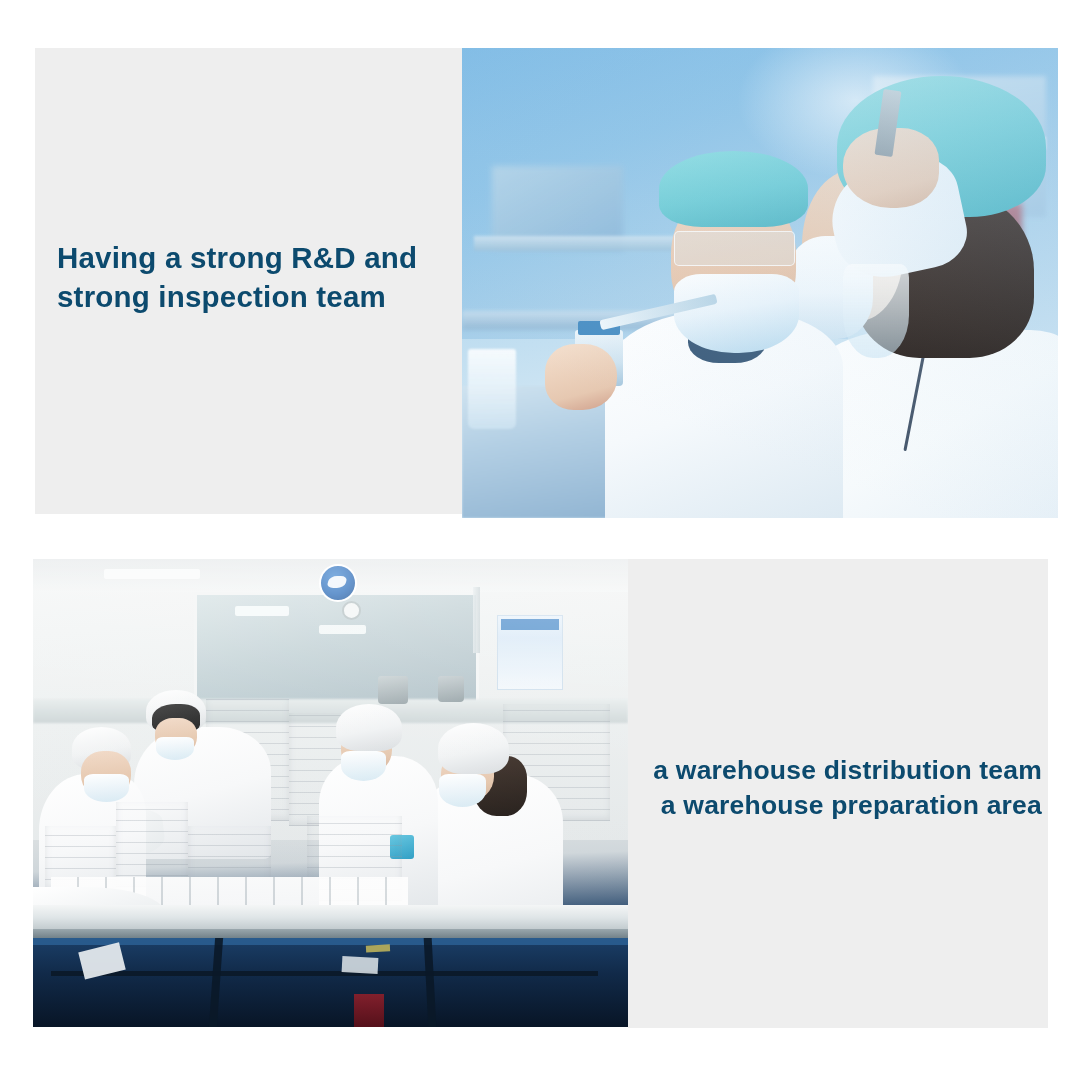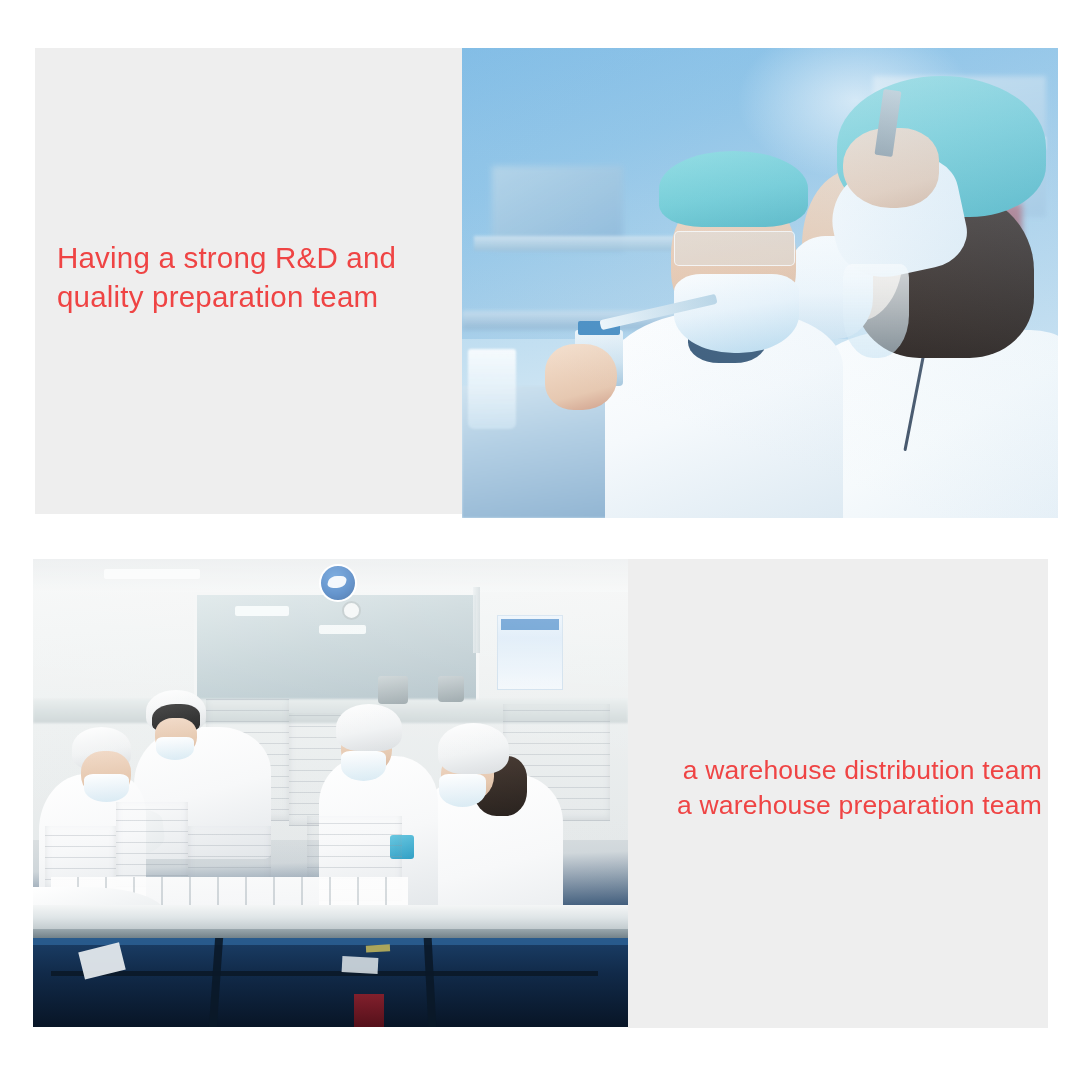--- a/index.html
+++ b/index.html
@@ -20,22 +20,22 @@
   .panel {
     position: absolute;
     background: #eeeeee;
   }
   .photo {
     position: absolute;
     overflow: hidden;
   }
   .caption {
     position: absolute;
-    color: #ef4444;
-    font-weight: 400;
+    color: #0c4a6e;
+    font-weight: 700;
     letter-spacing: 0.2px;
   }
   .caption .line {
     display: block;
     white-space: nowrap;
   }
 
   
   #top-caption-panel {
     left: 35px;  top: 48px;
@@ -453,21 +453,21 @@
     background: linear-gradient(185deg, rgba(255,255,255,.34) 0%, rgba(255,255,255,.06) 40%, rgba(0,0,0,0) 70%);
   }
 </style>
 </head>
 <body>
 
 <div class="panel" id="top-caption-panel"></div>
 
 <div class="caption" id="top-caption">
   <span class="line">Having a strong R&amp;D and</span>
-  <span class="line">quality preparation team</span>
+  <span class="line">strong inspection team</span>
 </div>
 
 <div class="photo" id="top-photo">
   <div class="tp" id="tp-wall"></div>
   <div class="tp" id="tp-cabinet"></div>
   <div class="tp" id="tp-shelf-a"></div>
   <div class="tp" id="tp-shelf-b"></div>
   <div class="tp" id="tp-rack"></div>
   <div class="tp" id="tp-rack-bar"></div>
   <div class="tp" id="tp-redbin"></div>
@@ -498,21 +498,21 @@
   <div class="tp" id="tp-hand2"></div>
   <div class="tp" id="tp-pipette"></div>
 
   <div class="tp" id="tp-haze"></div>
 </div>
 
 <div class="panel" id="bottom-caption-panel"></div>
 
 <div class="caption" id="bottom-caption">
   <span class="line">a warehouse distribution team</span>
-  <span class="line">a warehouse preparation team</span>
+  <span class="line">a warehouse preparation area</span>
 </div>
 
 <div class="photo" id="bottom-photo">
   <div class="bp" id="bp-wall"></div>
   <div class="bp" id="bp-ceil"></div>
   <div class="bp" id="bp-ceil-light"></div>
   <div class="bp" id="bp-window"></div>
   <div class="bp" id="bp-window-light-a"></div>
   <div class="bp" id="bp-window-light-b"></div>
   <div class="bp" id="bp-clock"></div>

